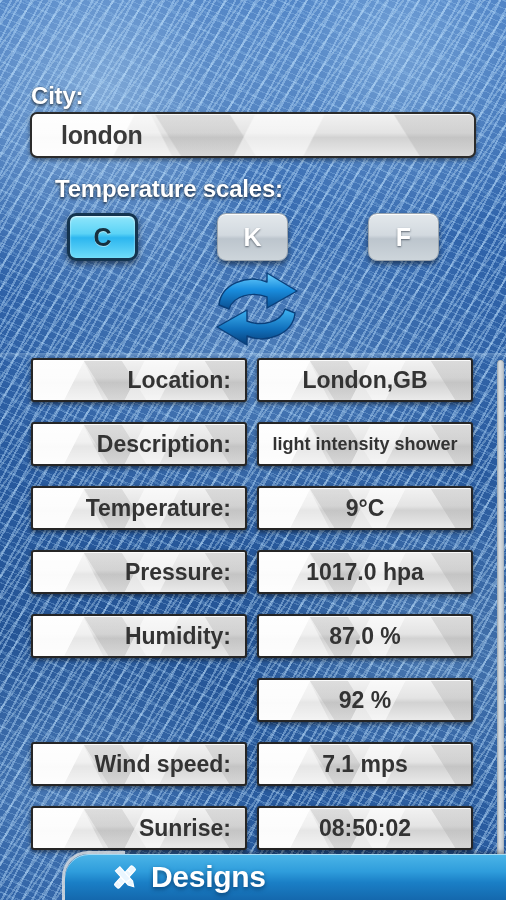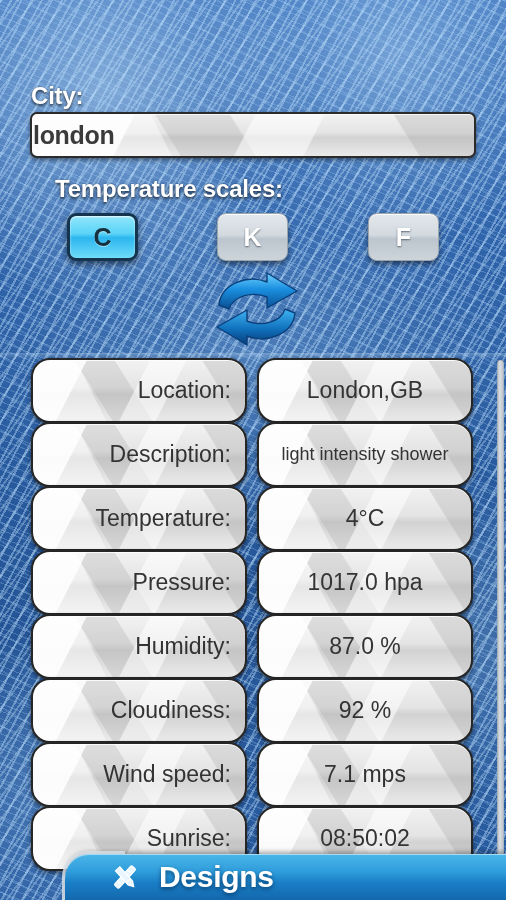--- a/index.html
+++ b/index.html
@@ -59,21 +59,21 @@
 
   #city-input {
     position:absolute; left:30px; top:112px;
     width:446px; height:46px;
     border:2px solid #2b2b2b;
     border-radius:7px;
     box-shadow:0 2px 4px rgba(0,0,0,.45), inset 0 1px 0 rgba(255,255,255,.8);
     display:flex; align-items:center;
   }
   #city-input .val {
-    padding-left:1px;
+    padding-left:29px;
     font-size:25px; font-weight:bold; color:#3a3a3a;
     letter-spacing:-.3px;
   }
 
   
   .scale-btn {
     position:absolute; top:213px;
     width:71px; height:48px;
     border-radius:9px;
     display:flex; align-items:center; justify-content:center;
@@ -105,26 +105,26 @@
   }
 
   
   .rows {
     position:absolute; left:0; top:355px;
     width:506px; height:545px;
     overflow:hidden;
   }
   .row { position:relative; height:63px; margin-bottom:1px; }
   .cell {
-    position:absolute; top:3px; height:65px;
+    position:absolute; top:3px; height:44px;
     border:2px solid #262626;
-    border-radius:19px;
+    border-radius:3px;
     box-shadow:0 2px 4px rgba(0,0,0,.5), inset 0 1px 0 rgba(255,255,255,.85);
     display:flex; align-items:center;
-    color:#333333; font-weight:normal;
+    color:#333333; font-weight:bold;
   }
   .cell.label {
     left:31px; width:216px;
     justify-content:flex-end;
     padding-right:14px;
     font-size:23px;
   }
   .cell.value {
     left:257px; width:216px;
     justify-content:center;
@@ -153,21 +153,21 @@
   #designs-banner::before {
     content:""; position:absolute;
     left:-3px; top:-3px; width:60px; height:52px;
     border-top-left-radius:26px;
     border-left:3px solid rgba(215,222,228,.85);
     border-top:3px solid rgba(215,222,228,.85);
     pointer-events:none;
   }
   #designs-icon { margin-left:44px; width:32px; height:32px; flex:none; }
   #designs-title {
-    margin-left:18px;
+    margin-left:10px;
     color:#ffffff; font-size:30px; font-weight:bold;
     letter-spacing:-.3px;
     text-shadow:0 2px 4px rgba(0,40,80,.65);
   }
 </style>
 </head>
 <body>
 
 <div class="frost"></div>
 <div class="frost-seam"></div>
@@ -216,32 +216,31 @@
     <div class="row">
       <div class="silver cell label">Location:</div>
       <div class="silver cell value">London,GB</div>
     </div>
     <div class="row">
       <div class="silver cell label">Description:</div>
       <div class="silver cell value small">light intensity shower</div>
     </div>
     <div class="row">
       <div class="silver cell label">Temperature:</div>
-      <div class="silver cell value">4°C</div>
+      <div class="silver cell value">9°C</div>
     </div>
     <div class="row">
       <div class="silver cell label">Pressure:</div>
       <div class="silver cell value">1017.0 hpa</div>
     </div>
     <div class="row">
       <div class="silver cell label">Humidity:</div>
       <div class="silver cell value">87.0 %</div>
     </div>
     <div class="row">
-      <div class="silver cell label">Cloudiness:</div>
       <div class="silver cell value">92 %</div>
     </div>
     <div class="row">
       <div class="silver cell label">Wind speed:</div>
       <div class="silver cell value">7.1 mps</div>
     </div>
     <div class="row">
       <div class="silver cell label">Sunrise:</div>
       <div class="silver cell value">08:50:02</div>
     </div>

